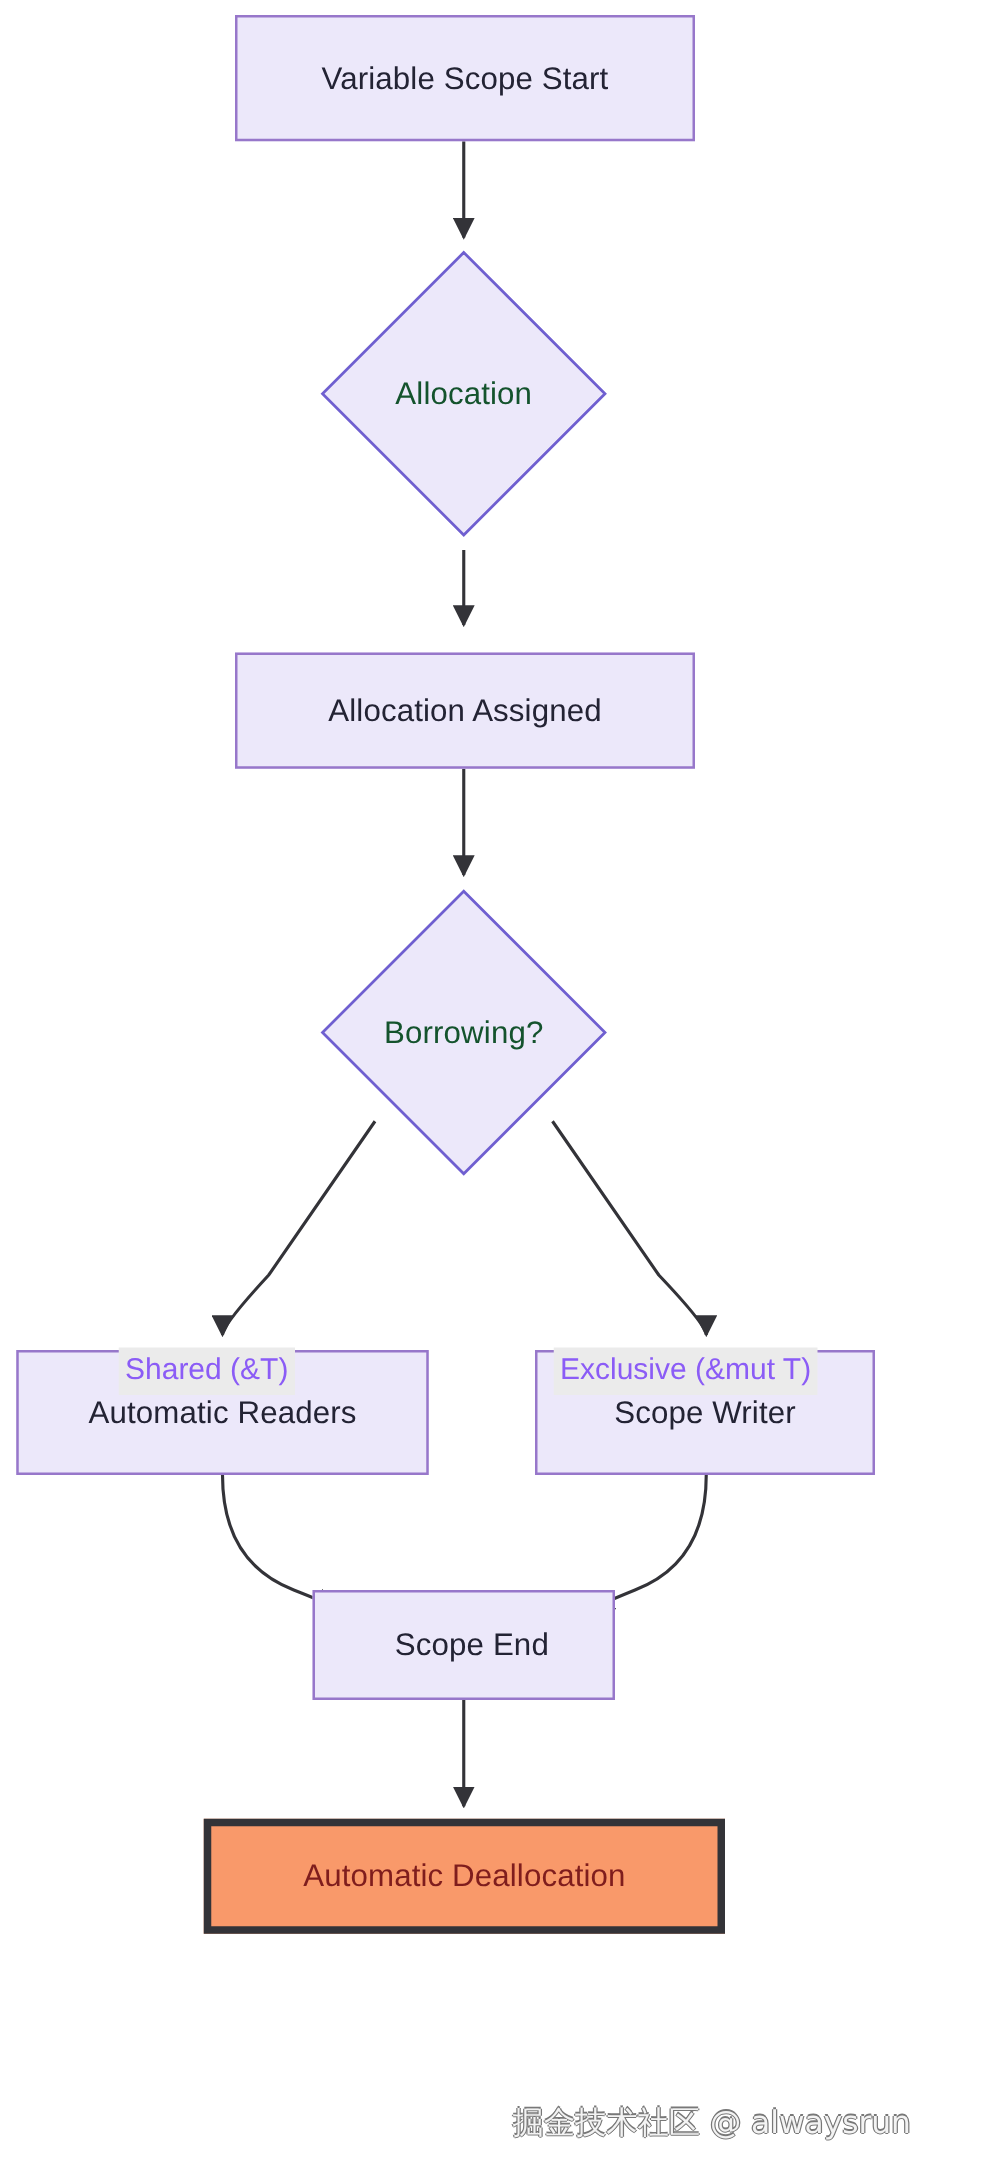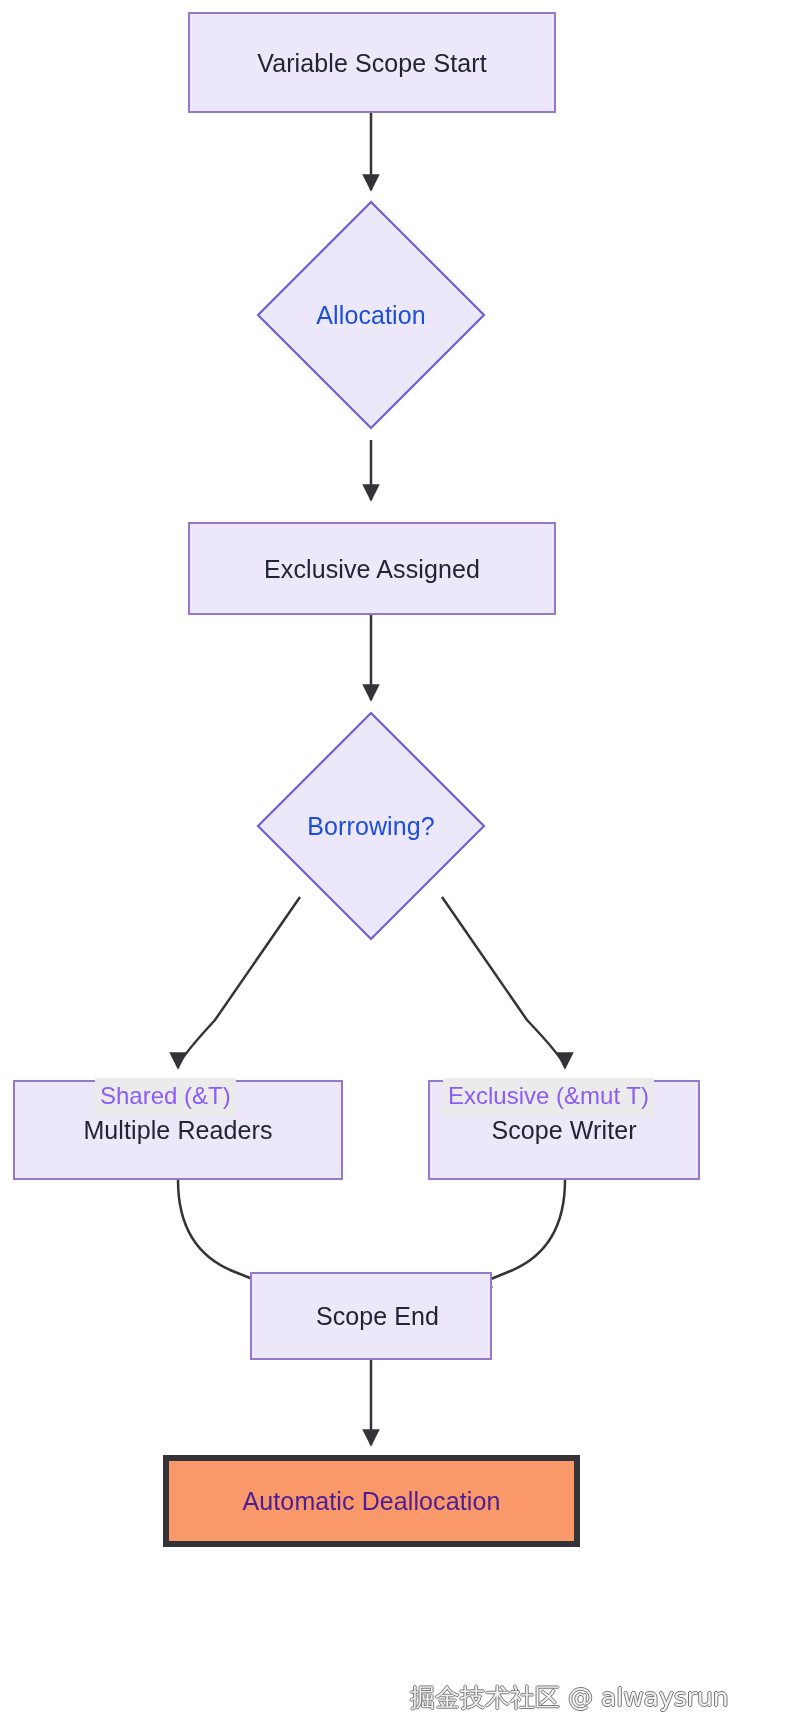--- a/index.html
+++ b/index.html
@@ -41,39 +41,39 @@
   }
 
   .node.rect {
     background: #ece8fa;
     border: 2px solid #9777ca;
   }
 
   .node.terminal {
     background: #f9996a;
     border: 6px solid #333338;
-    color: #4c1d95;
+    color: #7f1d1d;
   }
 
   
   .node.diamond {
     background: transparent;
     border: none;
   }
   .diamond .dia-shape {
     position: absolute;
     left: 0;
     top: 0;
     width: 100%;
     height: 100%;
   }
   .diamond .dia-label {
     position: relative;
     z-index: 2;
-    color: #1d4ed8;
+    color: #14532d;
     font-size: 25px;
   }
 
   
   .edge-label {
     position: absolute;
     box-sizing: border-box;
     background: #ebebeb;
     color: #8b5cf6;
     font-size: 24px;
@@ -142,32 +142,32 @@
   </div>
 
   <div class="node diamond" style="left:256px; top:200px; width:230px; height:230px;">
     <svg class="dia-shape" viewBox="0 0 230 230" preserveAspectRatio="none">
       <polygon points="115,2 228,115 115,228 2,115" fill="#ece8fa" stroke="#6f5fd0" stroke-width="2.2"></polygon>
     </svg>
     <span class="dia-label">Allocation</span>
   </div>
 
   <div class="node rect" style="left:188px; top:522px; width:368px; height:93px;">
-    <span>Exclusive Assigned</span>
+    <span>Allocation Assigned</span>
   </div>
 
   <div class="node diamond" style="left:256px; top:711px; width:230px; height:230px;">
     <svg class="dia-shape" viewBox="0 0 230 230" preserveAspectRatio="none">
       <polygon points="115,2 228,115 115,228 2,115" fill="#ece8fa" stroke="#6f5fd0" stroke-width="2.2"></polygon>
     </svg>
     <span class="dia-label">Borrowing?</span>
   </div>
 
   <div class="node rect" style="left:13px; top:1080px; width:330px; height:100px;">
-    <span>Multiple Readers</span>
+    <span>Automatic Readers</span>
   </div>
 
   <div class="node rect" style="left:428px; top:1080px; width:272px; height:100px;">
     <span>Scope Writer</span>
   </div>
 
   <div class="node rect" style="left:250px; top:1272px; width:242px; height:88px;padding-left:13px;">
     <span>Scope End</span>
   </div>
 

